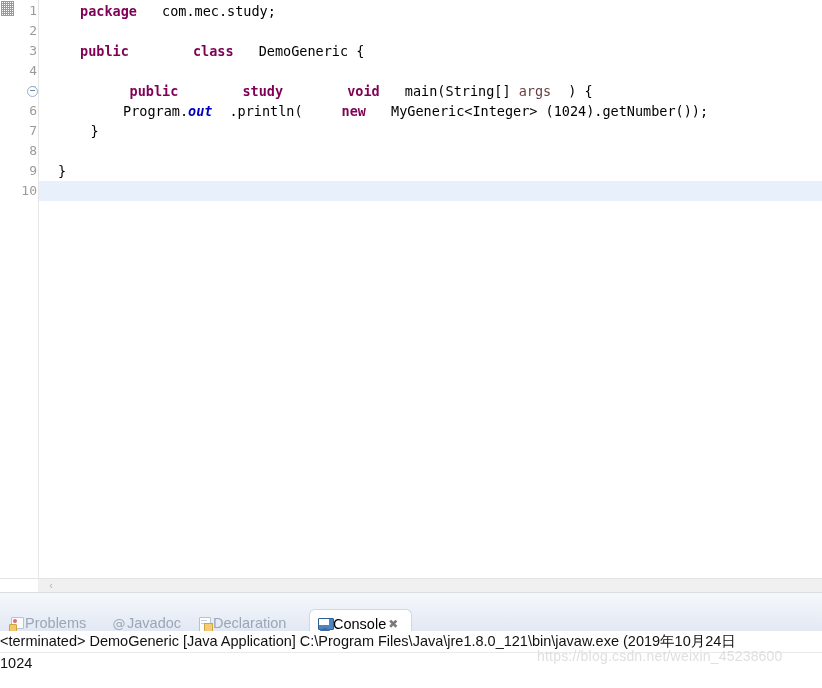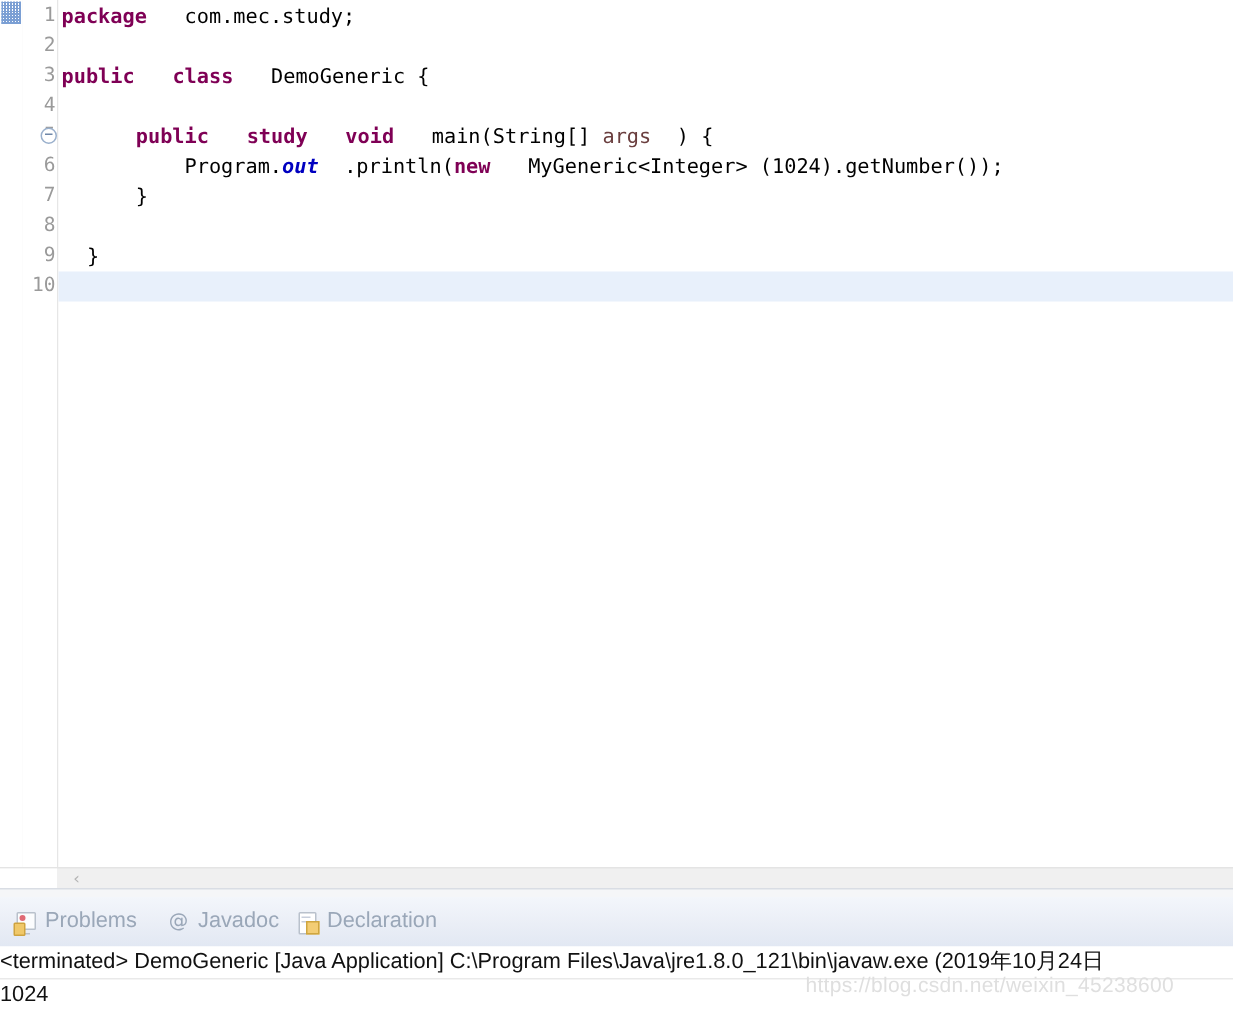--- a/index.html
+++ b/index.html
@@ -123,21 +123,21 @@
     right: 0;
     height: 20px;
     line-height: 20px;
     white-space: pre;
     padding-left: 2px;
   }
   .cline.current {
     background: #e8f0fb;
   }
 
-  .kw   { color: #7f0055; font-weight: bold; }
+  .kw   { color: #7f0055; font-weight: bold; margin-left: 39px; }
   .fld  { color: #0000c0; font-weight: bold; font-style: italic; }
   .prm  { color: #6a3e3e; }
   .plain{ color: #000000; padding-left: 17px; }
 
   
   #editor-hscroll {
     position: absolute;
     left: 0;
     top: 578px;
     width: 822px;
@@ -182,25 +182,24 @@
   }
   #tabbar {
     position: absolute;
     left: 0; top: 0;
     width: 822px;
     height: 33px;
     background: linear-gradient(to bottom, #f3f6fb 0%, #eaeef6 55%, #e2e8f3 100%);
   }
   .tab {
     position: absolute;
-    top: 2px;
+    top: 11px;
     height: 29px;
     display: flex;
     align-items: center;
-    gap: 5px;
     padding: 0 7px;
     font-size: 14.5px;
     color: #9aa7b8;
     white-space: nowrap;
     box-sizing: border-box;
   }
   .tab.active {
     color: #000000;
     background: #ffffff;
     border-top-left-radius: 6px;
@@ -413,20 +412,30 @@
       </div>
       <div class="tab" style="left: 190px; width: 119px;">
         <span class="tabicon ico-declaration">
           <span class="page"></span>
           <span class="ln" style="top:4px"></span>
           <span class="ln" style="top:7px"></span>
           <span class="corner"></span>
         </span>
         <span class="tab-label">Declaration</span>
       </div>
+      <div class="tab active" style="left: 309px; width: 103px;">
+        <span class="tabicon ico-console">
+          <span class="screen"></span>
+          <span class="inner"></span>
+          <span class="neck"></span>
+          <span class="base"></span>
+        </span>
+        <span class="tab-label" style="font-weight: normal;">Console</span>
+        <span class="tab-close">✖</span>
+      </div>
     </div>
 
   <div id="console-body">
     <div id="console-header-line">&lt;terminated&gt; DemoGeneric [Java Application] C:\Program Files\Java\jre1.8.0_121\bin\javaw.exe (2019年10月24日</div>
     <div id="console-output-line">1024</div>
   </div>
 </div>
 
 <div id="watermark">https://blog.csdn.net/weixin_45238600</div>
 

